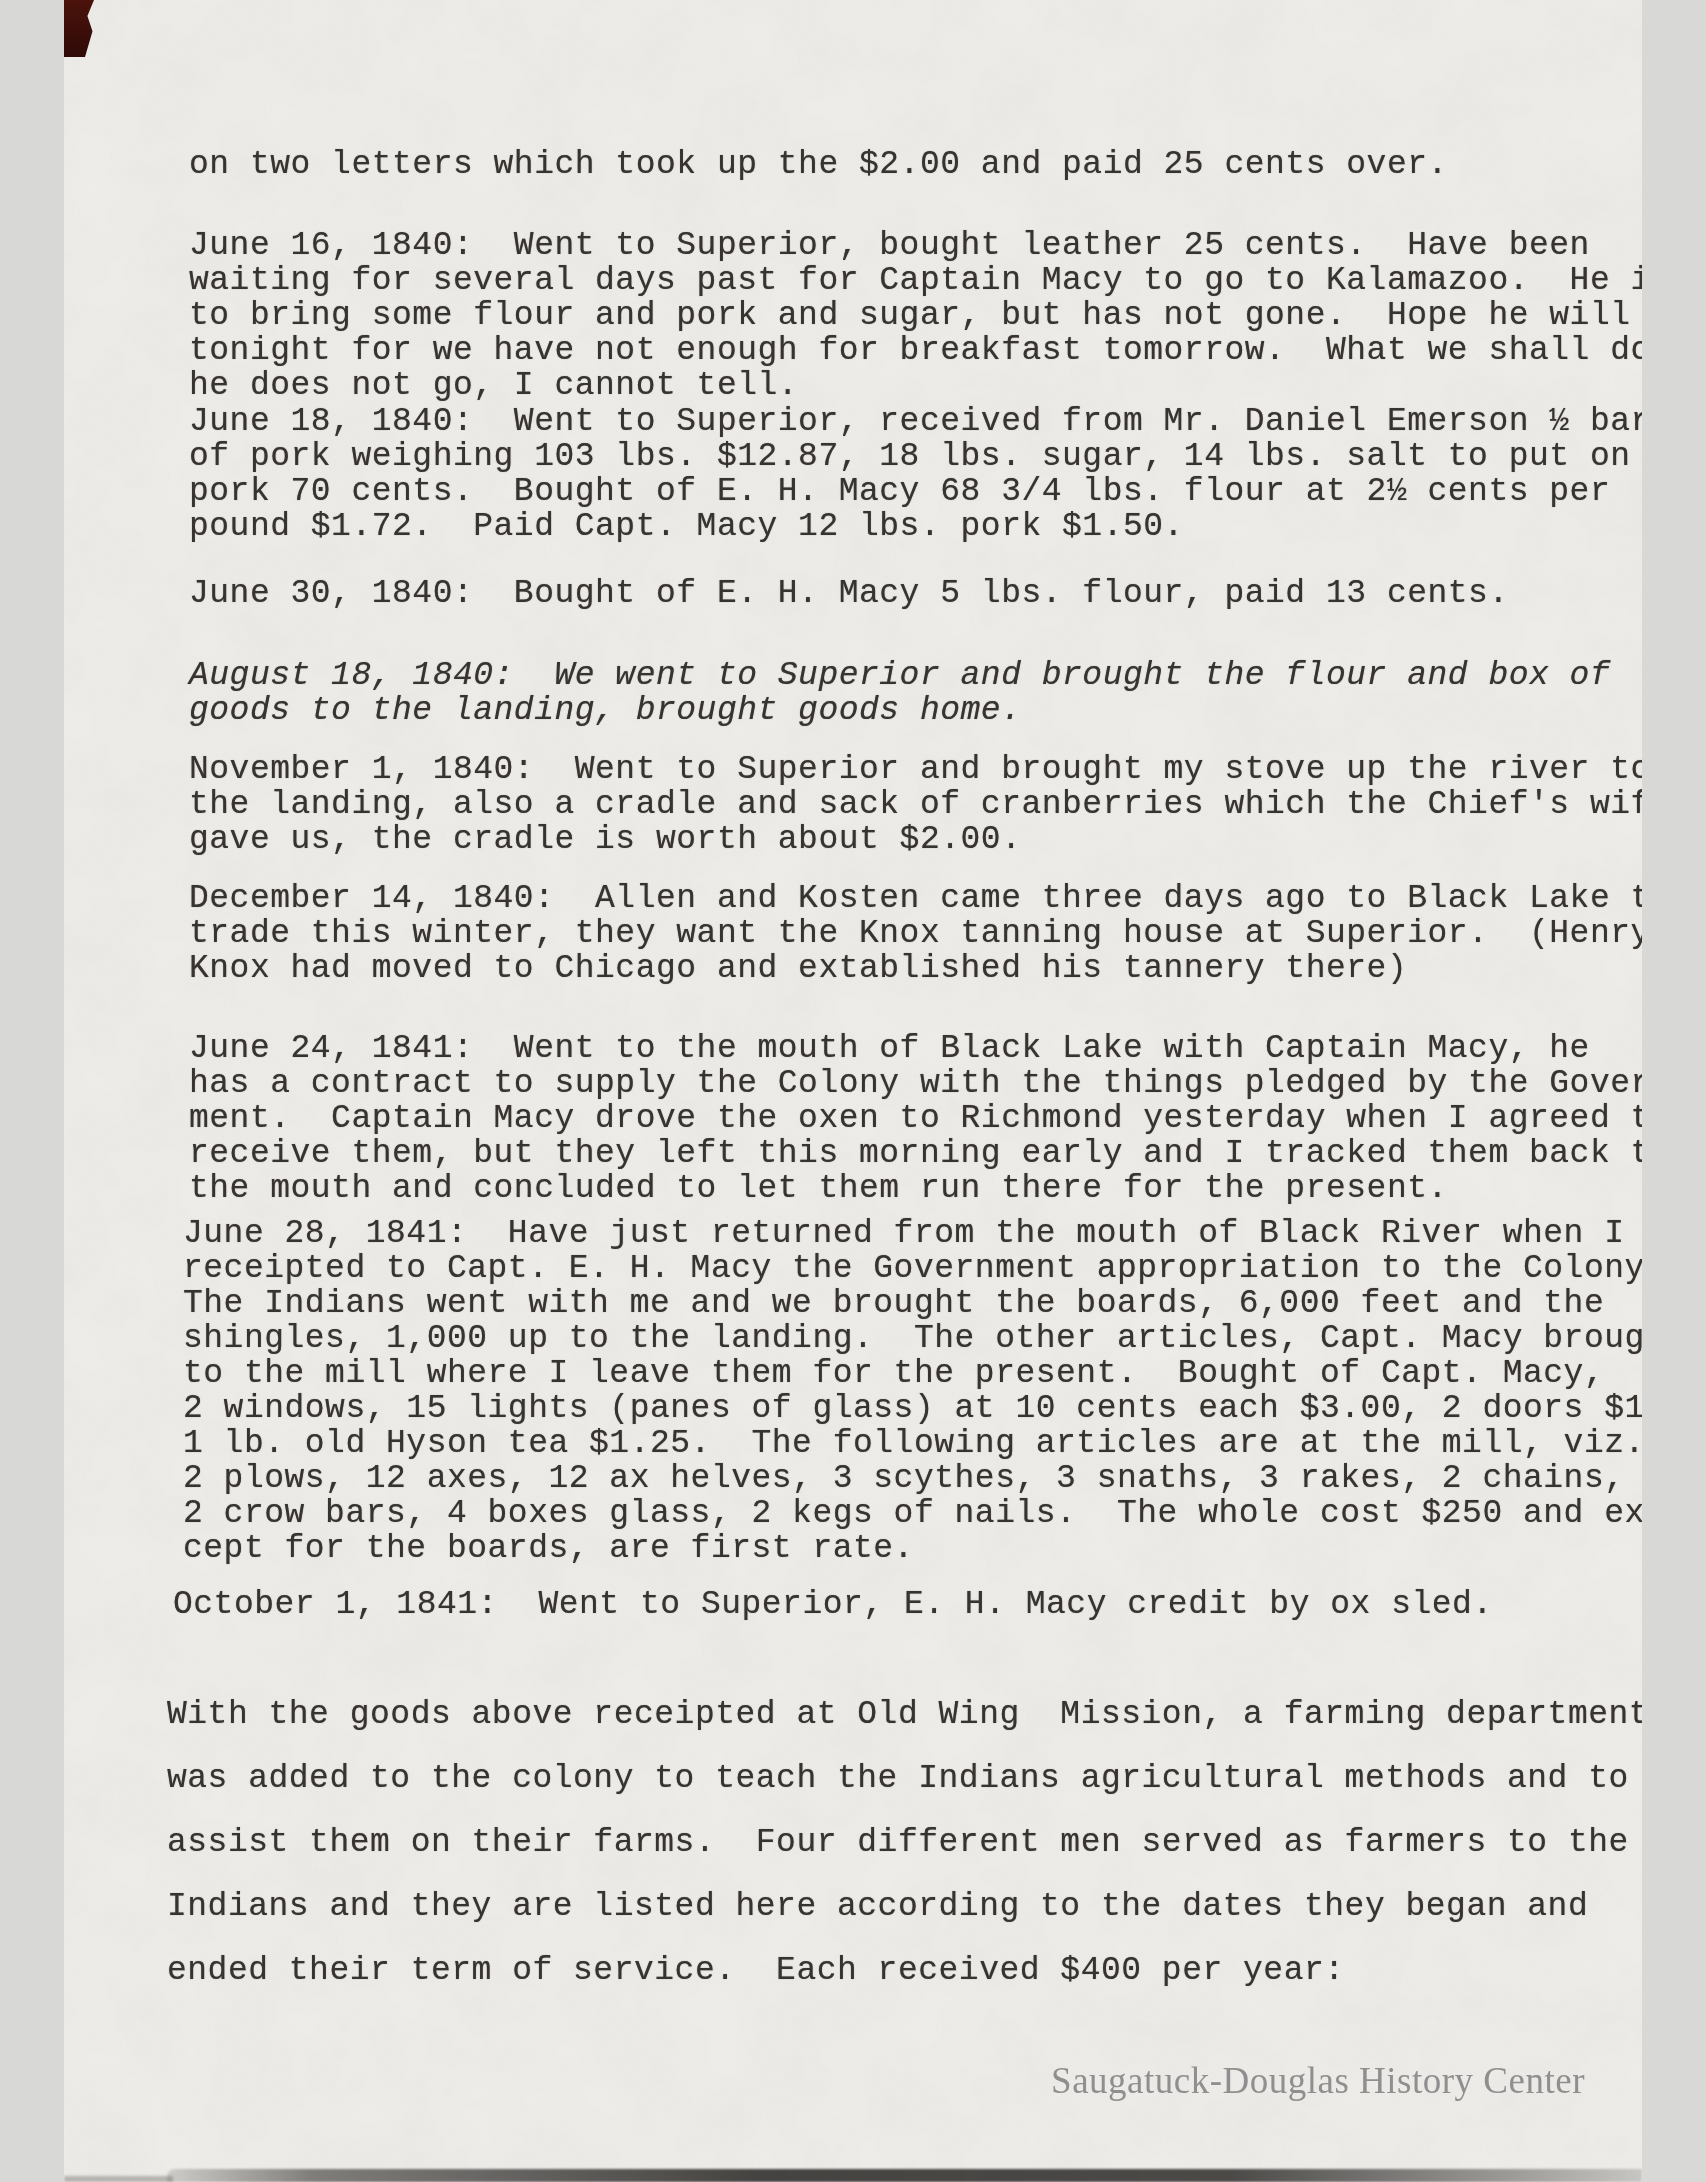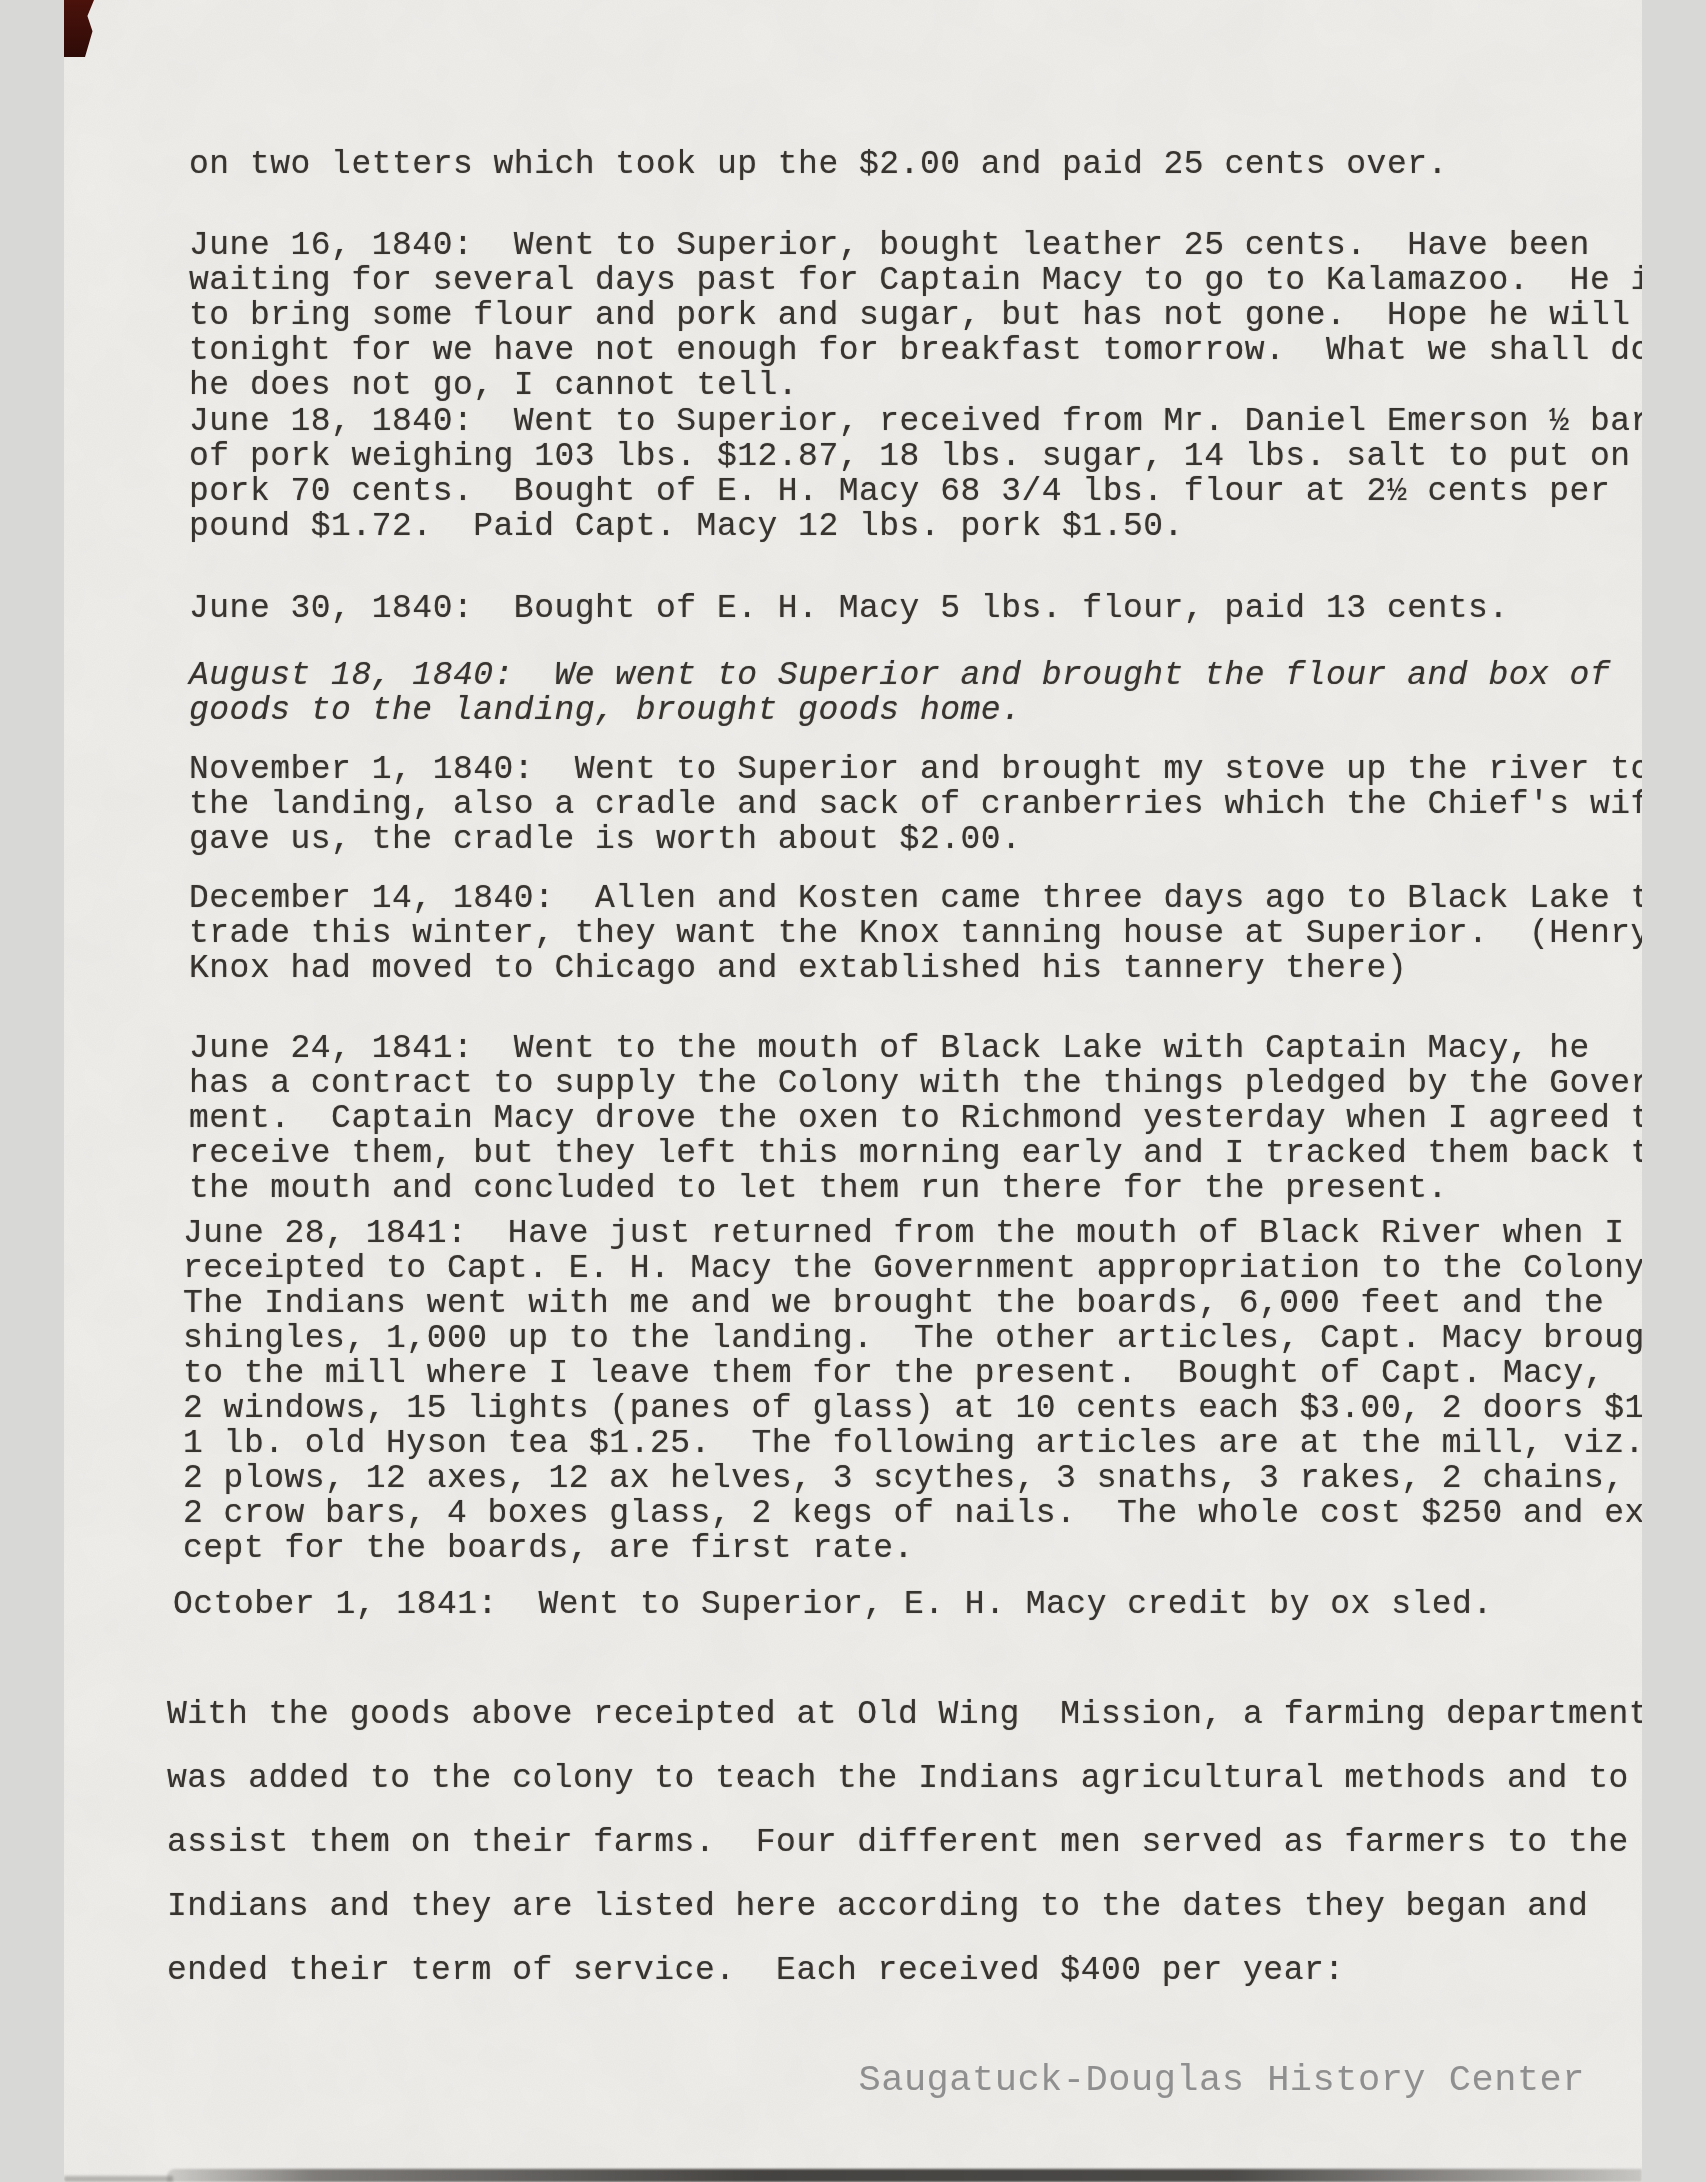--- a/index.html
+++ b/index.html
@@ -35,21 +35,21 @@
     text-shadow: 0 0 1px rgba(55, 50, 46, 0.55);
     white-space: pre;
   }
   pre.typed.wide {
     line-height: 64px;
   }
   .watermark {
     position: absolute;
     top: 2059px;
     right: 57px;
-    font-family: Liberation Mono, monospace;
+    font-family: Liberation Serif, serif;
     font-size: 37px;
     color: #8f8f8f;
     letter-spacing: 0.5px;
   }
   .artifact-top-left {
     position: absolute;
     top: 0;
     left: 0;
     width: 30px;
     height: 57px;
@@ -107,21 +107,21 @@
 waiting for several days past for Captain Macy to go to Kalamazoo.  He is
 to bring some flour and pork and sugar, but has not gone.  Hope he will go
 tonight for we have not enough for breakfast tomorrow.  What we shall do if
 he does not go, I cannot tell.</pre>
 
   <pre class="typed" style="top:404px; left:125px;">June 18, 1840:  Went to Superior, received from Mr. Daniel Emerson ½ barrel
 of pork weighing 103 lbs. $12.87, 18 lbs. sugar, 14 lbs. salt to put on
 pork 70 cents.  Bought of E. H. Macy 68 3/4 lbs. flour at 2½ cents per
 pound $1.72.  Paid Capt. Macy 12 lbs. pork $1.50.</pre>
 
-  <pre class="typed" style="top:591px; left:125px;">June 30, 1840:  Bought of E. H. Macy 5 lbs. flour, paid 13 cents.</pre>
+  <pre class="typed" style="top:576px; left:125px;">June 30, 1840:  Bought of E. H. Macy 5 lbs. flour, paid 13 cents.</pre>
 
   <pre class="typed" style="top:658px; left:125px;font-style:italic;">August 18, 1840:  We went to Superior and brought the flour and box of
 goods to the landing, brought goods home.</pre>
 
   <pre class="typed" style="top:752px; left:125px;">November 1, 1840:  Went to Superior and brought my stove up the river to
 the landing, also a cradle and sack of cranberries which the Chief's wife
 gave us, the cradle is worth about $2.00.</pre>
 
   <pre class="typed" style="top:881px; left:125px;">December 14, 1840:  Allen and Kosten came three days ago to Black Lake to
 trade this winter, they want the Knox tanning house at Superior.  (Henry

